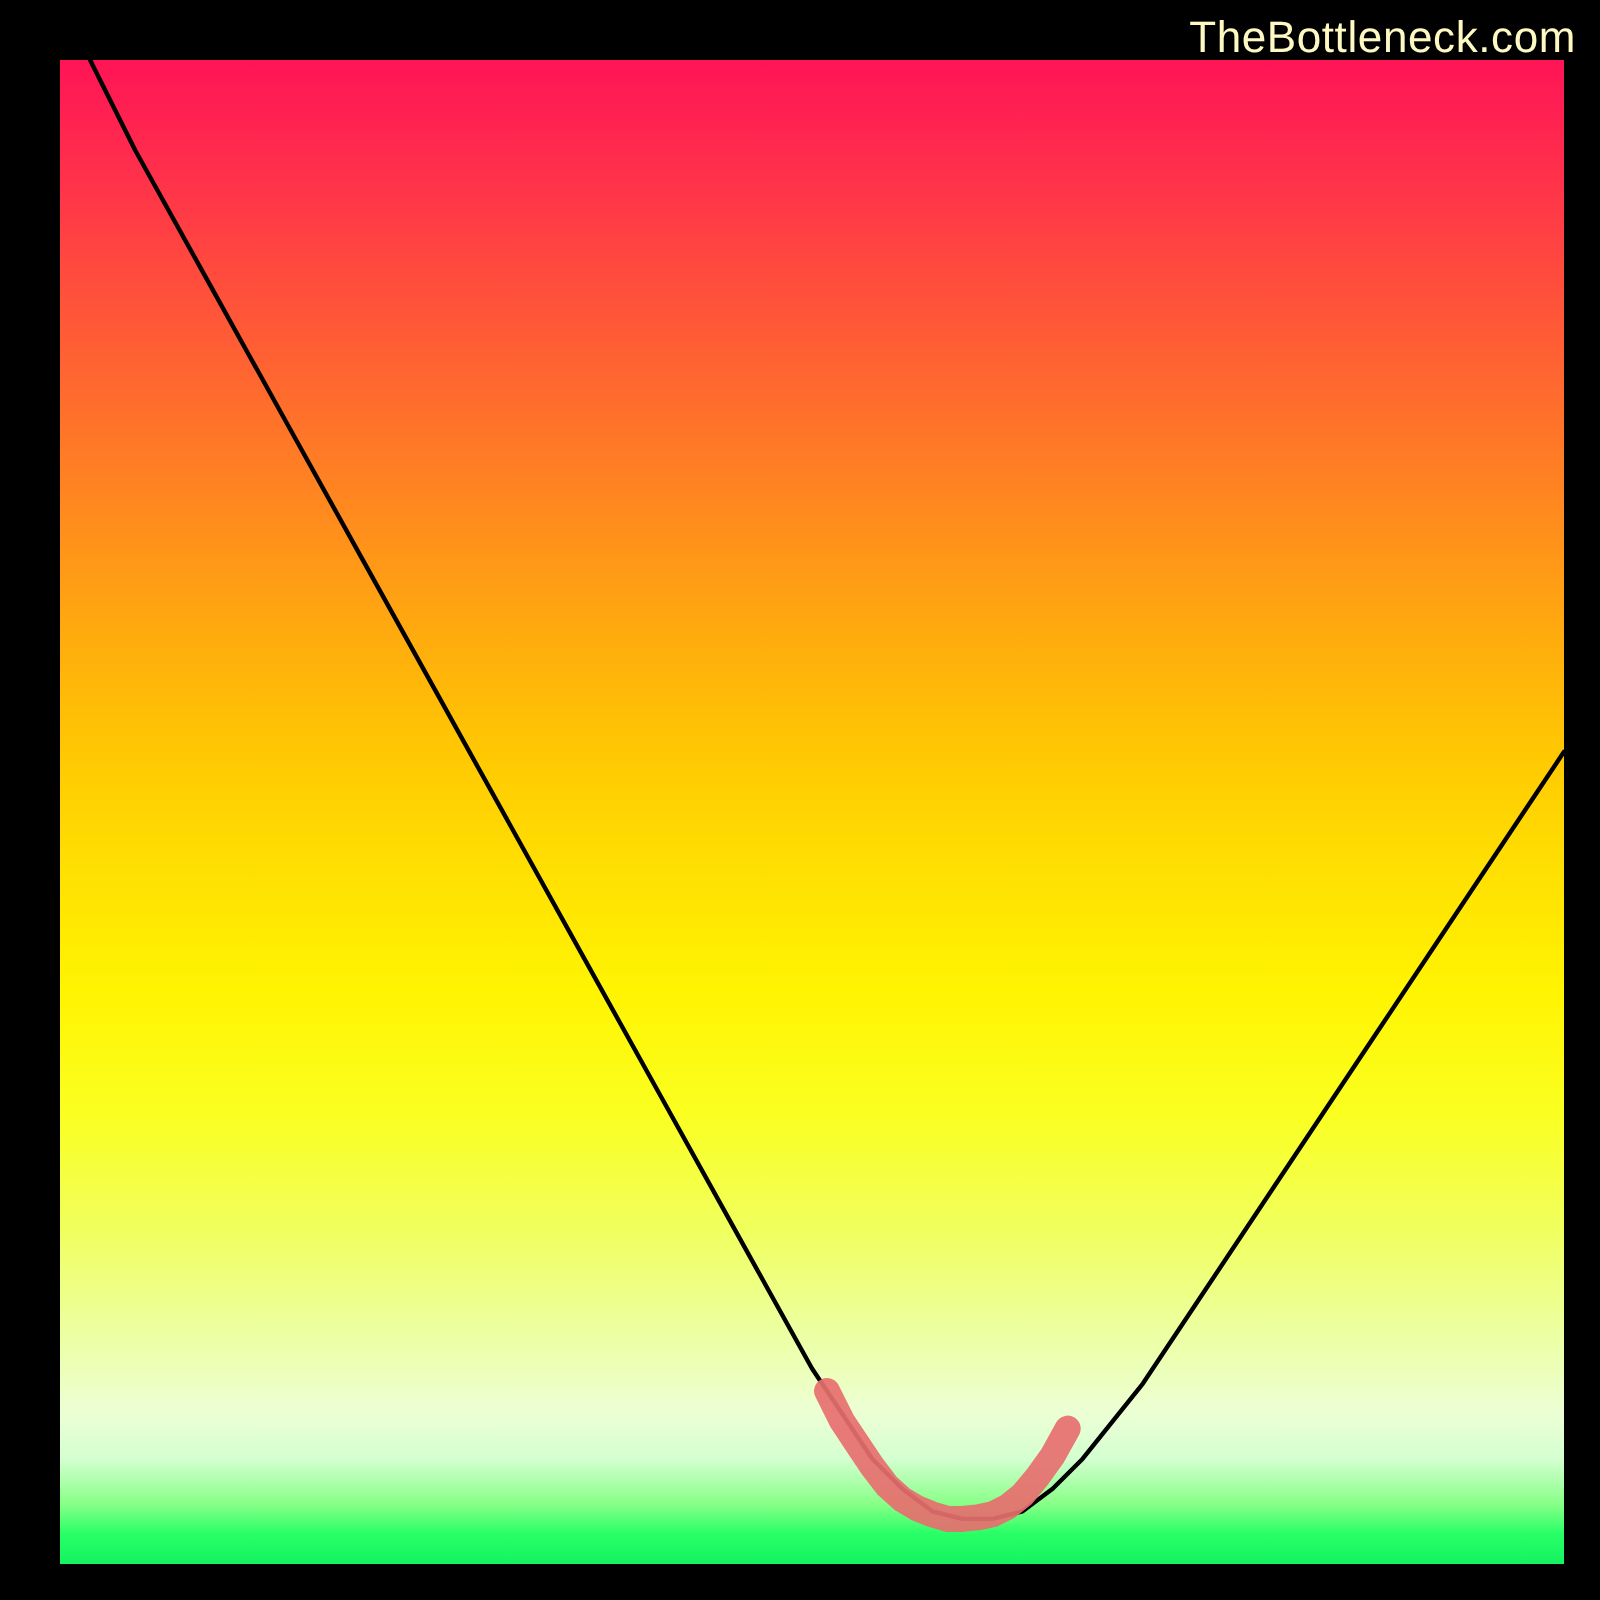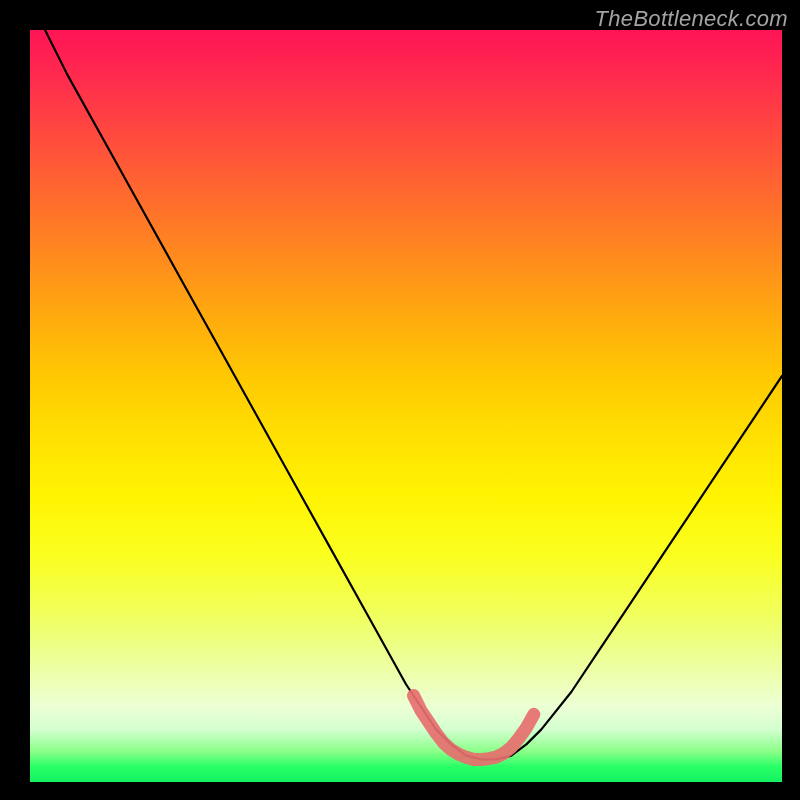--- a/index.html
+++ b/index.html
@@ -8,26 +8,25 @@
     width: 800px;
     height: 800px;
     background: #000;
     font-family: Arial, Helvetica, sans-serif;
     position: relative;
   }
   .watermark {
     position: absolute;
     top: 6px;
     right: 12px;
-    color: #a3a3a3;
+    color: #fef9c3;
     font-size: 22px;
     font-weight: 400;
     z-index: 10;
     letter-spacing: 0.3px;
-    font-style: italic;
   }
   .plot-area {
     position: absolute;
     left: 30px;
     top: 30px;
     width: 752px;
     height: 752px;
     overflow: hidden;
   }
   .gradient-bg {

